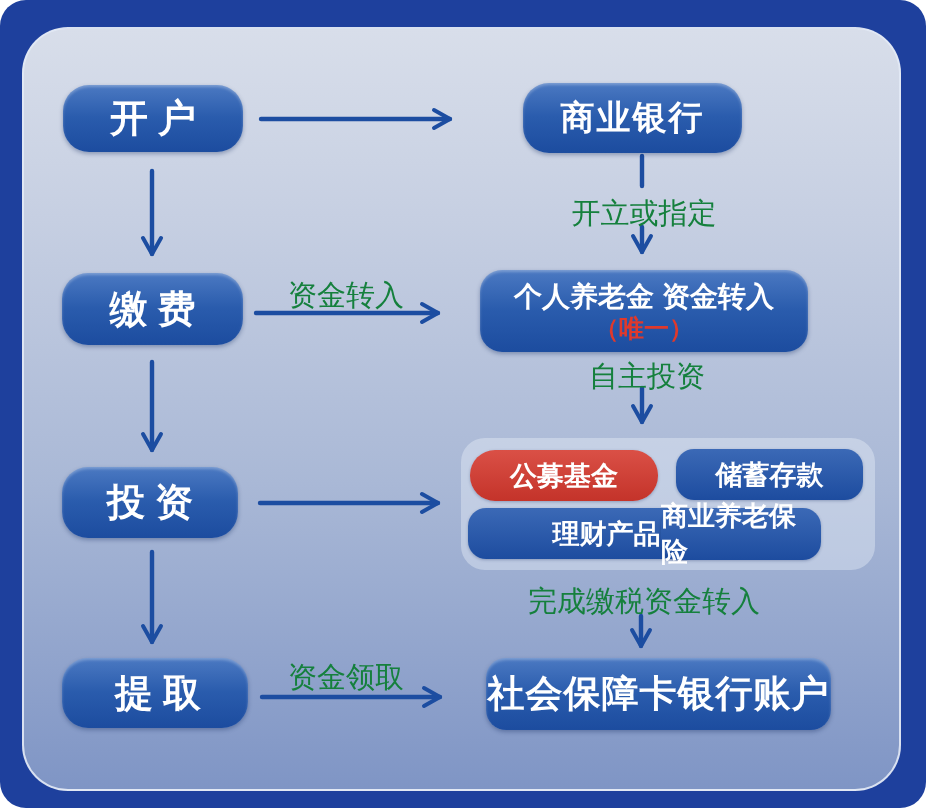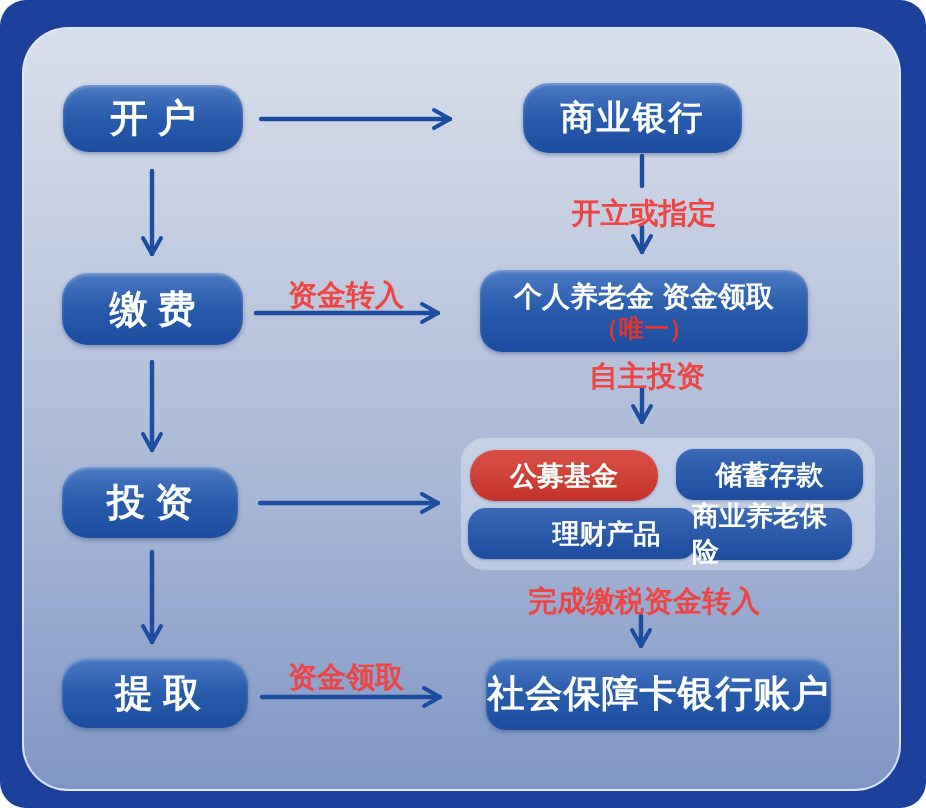--- a/index.html
+++ b/index.html
@@ -42,24 +42,24 @@
   .pill{
     position:absolute;display:flex;align-items:center;justify-content:center;
     color:#ffffff;font-weight:bold;font-size:27px;
     background:linear-gradient(180deg,#3b69b6 0%,#1d4c9f 100%);
     border-radius:18px;box-shadow:0 1px 3px rgba(18,40,92,0.3);
   }
   .pill-red{background:linear-gradient(180deg,#da5046 0%,#c4332a 100%);border-radius:25px;}
   .pill-1{left:9px;top:12px;width:188px;height:51px;}
   .pill-2{left:215px;top:11px;width:187px;height:51px;}
   .pill-3{left:7px;top:70px;width:181px;height:51px;padding-left:48px;}
-  .pill-4{left:231px;top:70px;width:160px;height:52px;}
+  .pill-4{left:200px;top:70px;width:160px;height:52px;}
   .edge-label{
     position:absolute;transform:translateX(-50%);
-    color:#ef4444;font-weight:bold;font-size:29px;white-space:nowrap;
+    color:#15803d;font-weight:normal;font-size:29px;white-space:nowrap;
   }
   .lbl-1{left:644px;top:194px;}
   .lbl-2{left:346px;top:276px;}
   .lbl-3{left:647px;top:357px;}
   .lbl-4{left:348px;top:462px;}
   .lbl-5{left:644px;top:582px;}
   .lbl-6{left:346px;top:658px;}
 </style>
 </head>
 <body>
@@ -90,21 +90,21 @@
   </svg>
 
   <div class="node step step-1">开户</div>
   <div class="node step step-2">缴费</div>
   <div class="node step step-3">投资</div>
   <div class="node step step-4">提取</div>
 
   <div class="node bank">商业银行</div>
 
   <div class="node pension">
-    <div class="line1">个人养老金 资金领取</div>
+    <div class="line1">个人养老金 资金转入</div>
     <div class="line2">（唯一）</div>
   </div>
 
   <div class="group">
     <div class="pill pill-red pill-1">公募基金</div>
     <div class="pill pill-2">储蓄存款</div>
     <div class="pill pill-3">理财产品</div>
     <div class="pill pill-4">商业养老保险</div>
   </div>
 

